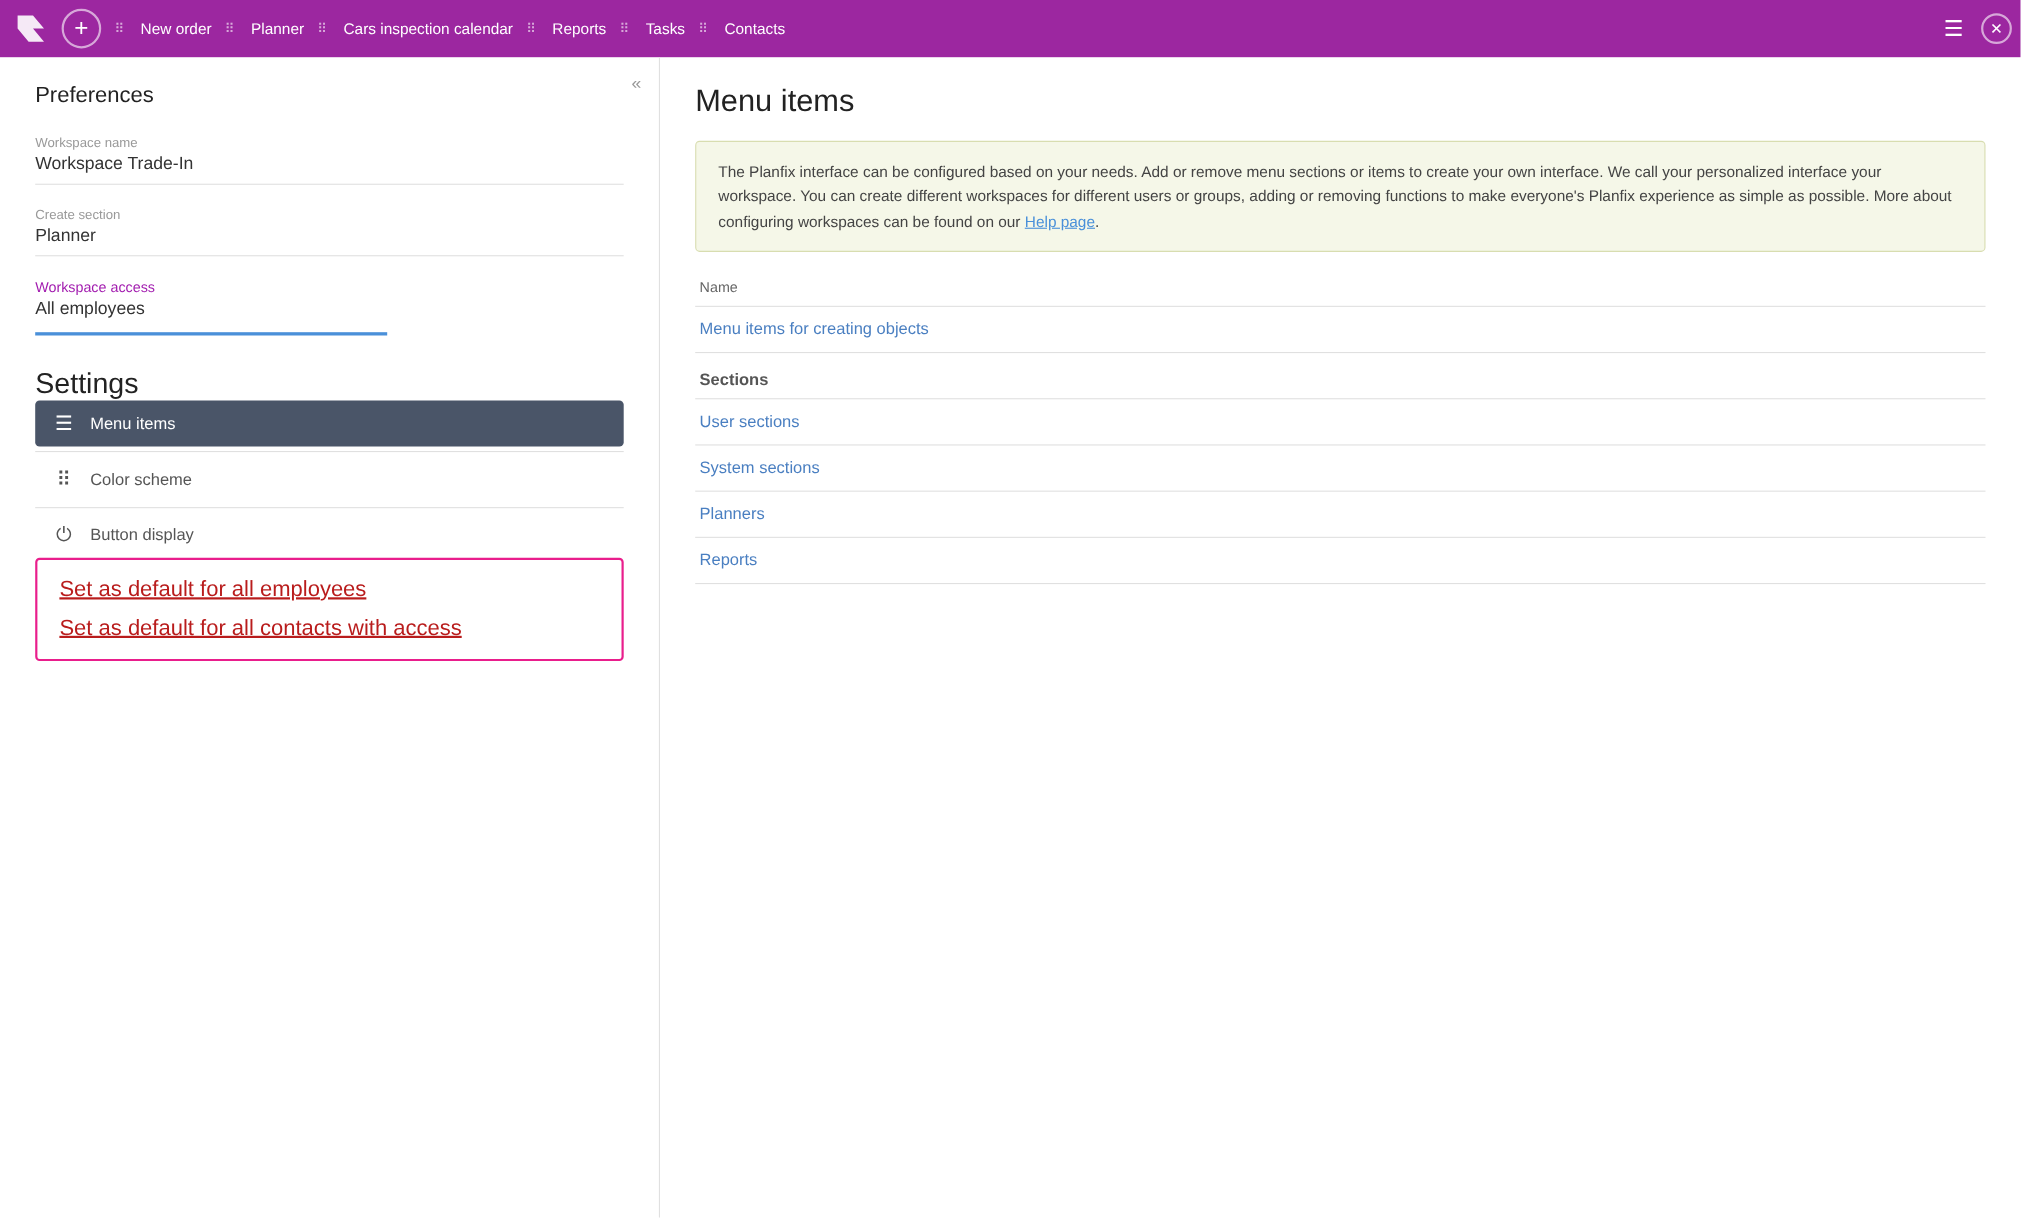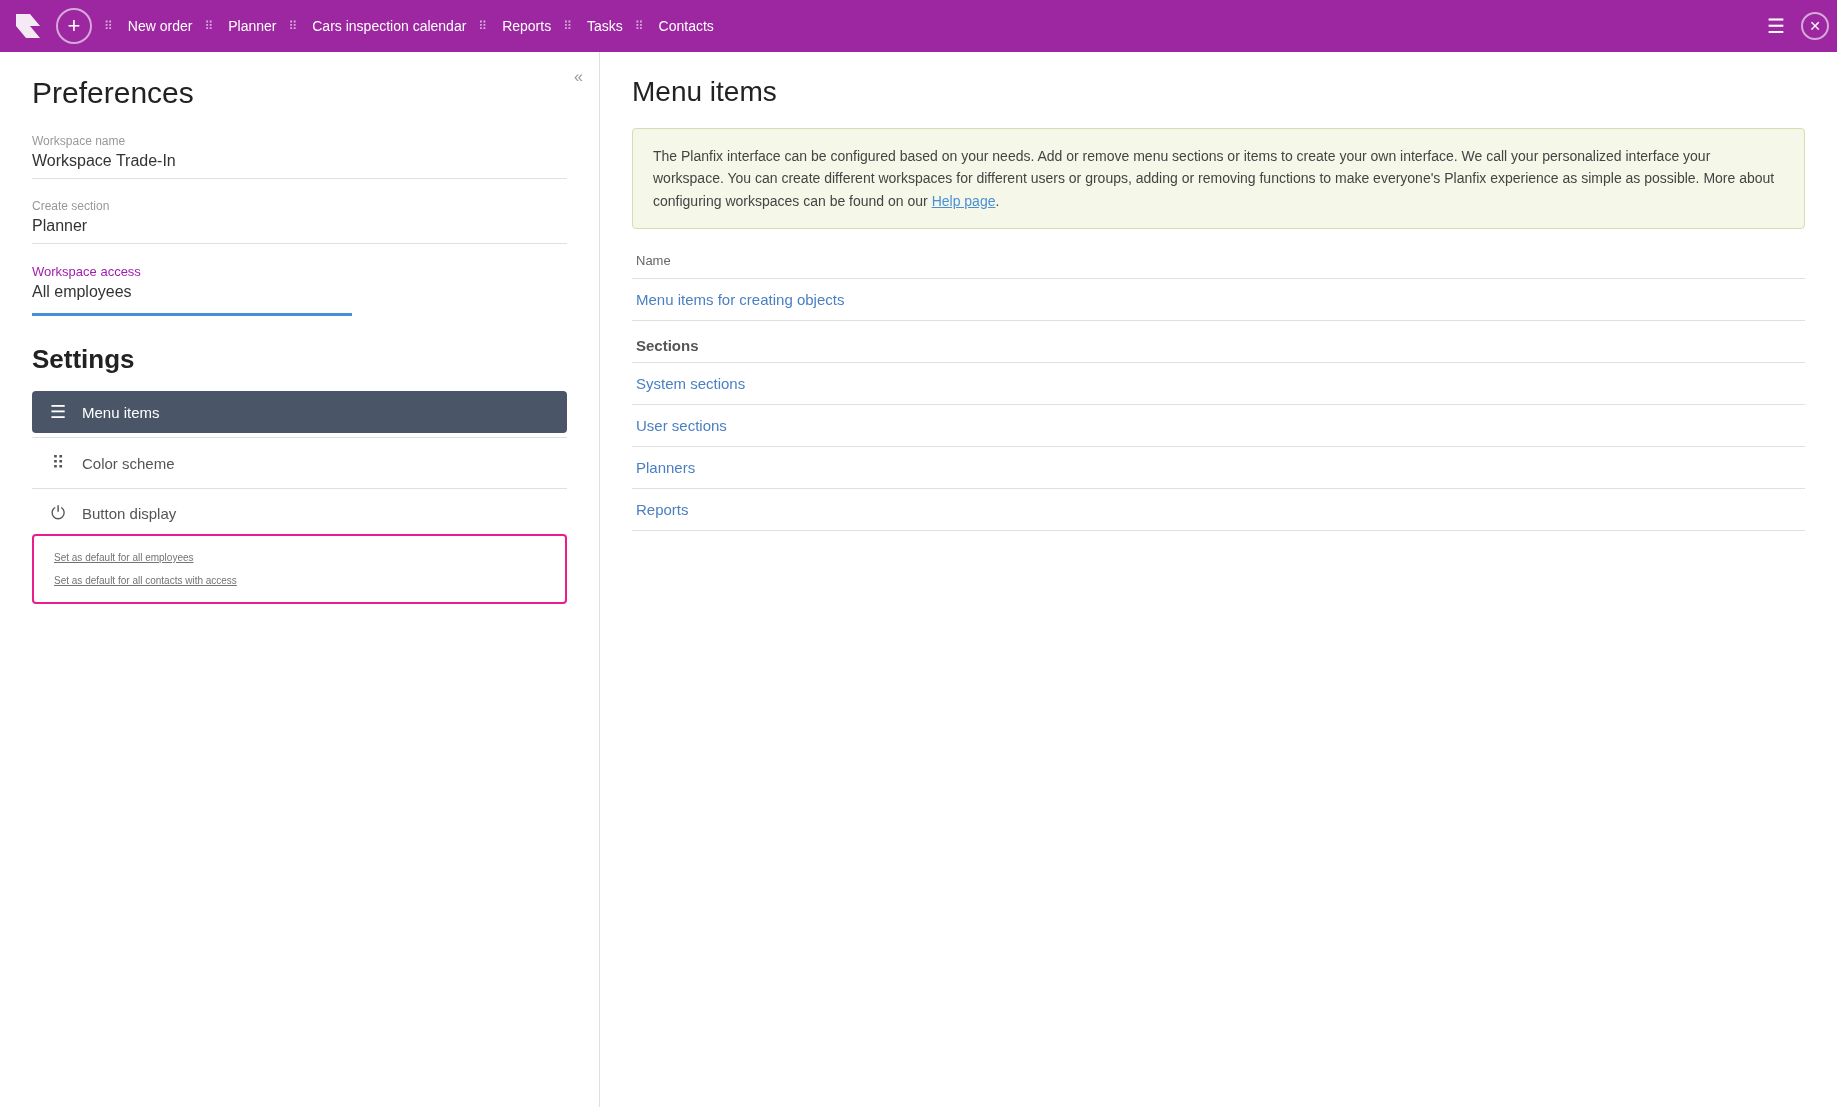--- a/index.html
+++ b/index.html
@@ -100,21 +100,21 @@
       top: 16px;
       right: 16px;
       color: #999;
       cursor: pointer;
       font-size: 16px;
       background: none;
       border: none;
     }
 
     .section-title {
-      font-size: 30px;
+      font-size: 20px;
       font-weight: 400;
       color: #222;
       margin-bottom: 24px;
     }
 
     .field-group {
       margin-bottom: 20px;
     }
     .field-label {
       font-size: 12px;
@@ -141,23 +141,23 @@
     .blue-underline {
       height: 3px;
       background: #4a90d9;
       width: 320px;
       margin-top: 4px;
       margin-bottom: 28px;
     }
 
     .settings-title {
       font-size: 26px;
-      font-weight: 700;
+      font-weight: 400;
       color: #222;
-      margin-bottom: 16px;
+      margin-bottom: 0;
     }
 
     .settings-item {
       display: flex;
       align-items: center;
       gap: 12px;
       padding: 10px 14px;
       cursor: pointer;
       border-radius: 4px;
     }
@@ -192,23 +192,23 @@
       margin-top: 32px;
       margin-bottom: 16px;
     }
 
     .actions-box {
       border: 2px solid #e91e8c;
       border-radius: 4px;
       padding: 16px 20px;
     }
     .action-link {
-      color: #737373;
+      color: #b91c1c;
       text-decoration: underline;
-      font-size: 10px;
+      font-size: 20px;
       cursor: pointer;
       display: block;
       margin-bottom: 12px;
     }
     .action-link:last-child { margin-bottom: 0; }
 
     
     .right-panel {
       flex: 1;
       padding: 24px 32px;
@@ -353,19 +353,19 @@
     <span class="col-name-label">Name</span>
 
 
     <div id="create-items-container">
         <div class="menu-section-item">Menu items for creating objects</div>
       </div>
 
     <div class="menu-section-header">Sections</div>
 
     <div id="section-items-container">
+        <div class="menu-section-item">User sections</div>
         <div class="menu-section-item">System sections</div>
-        <div class="menu-section-item">User sections</div>
         <div class="menu-section-item">Planners</div>
         <div class="menu-section-item">Reports</div>
       </div>
   </div>
 </div>
 
 </body></html>

